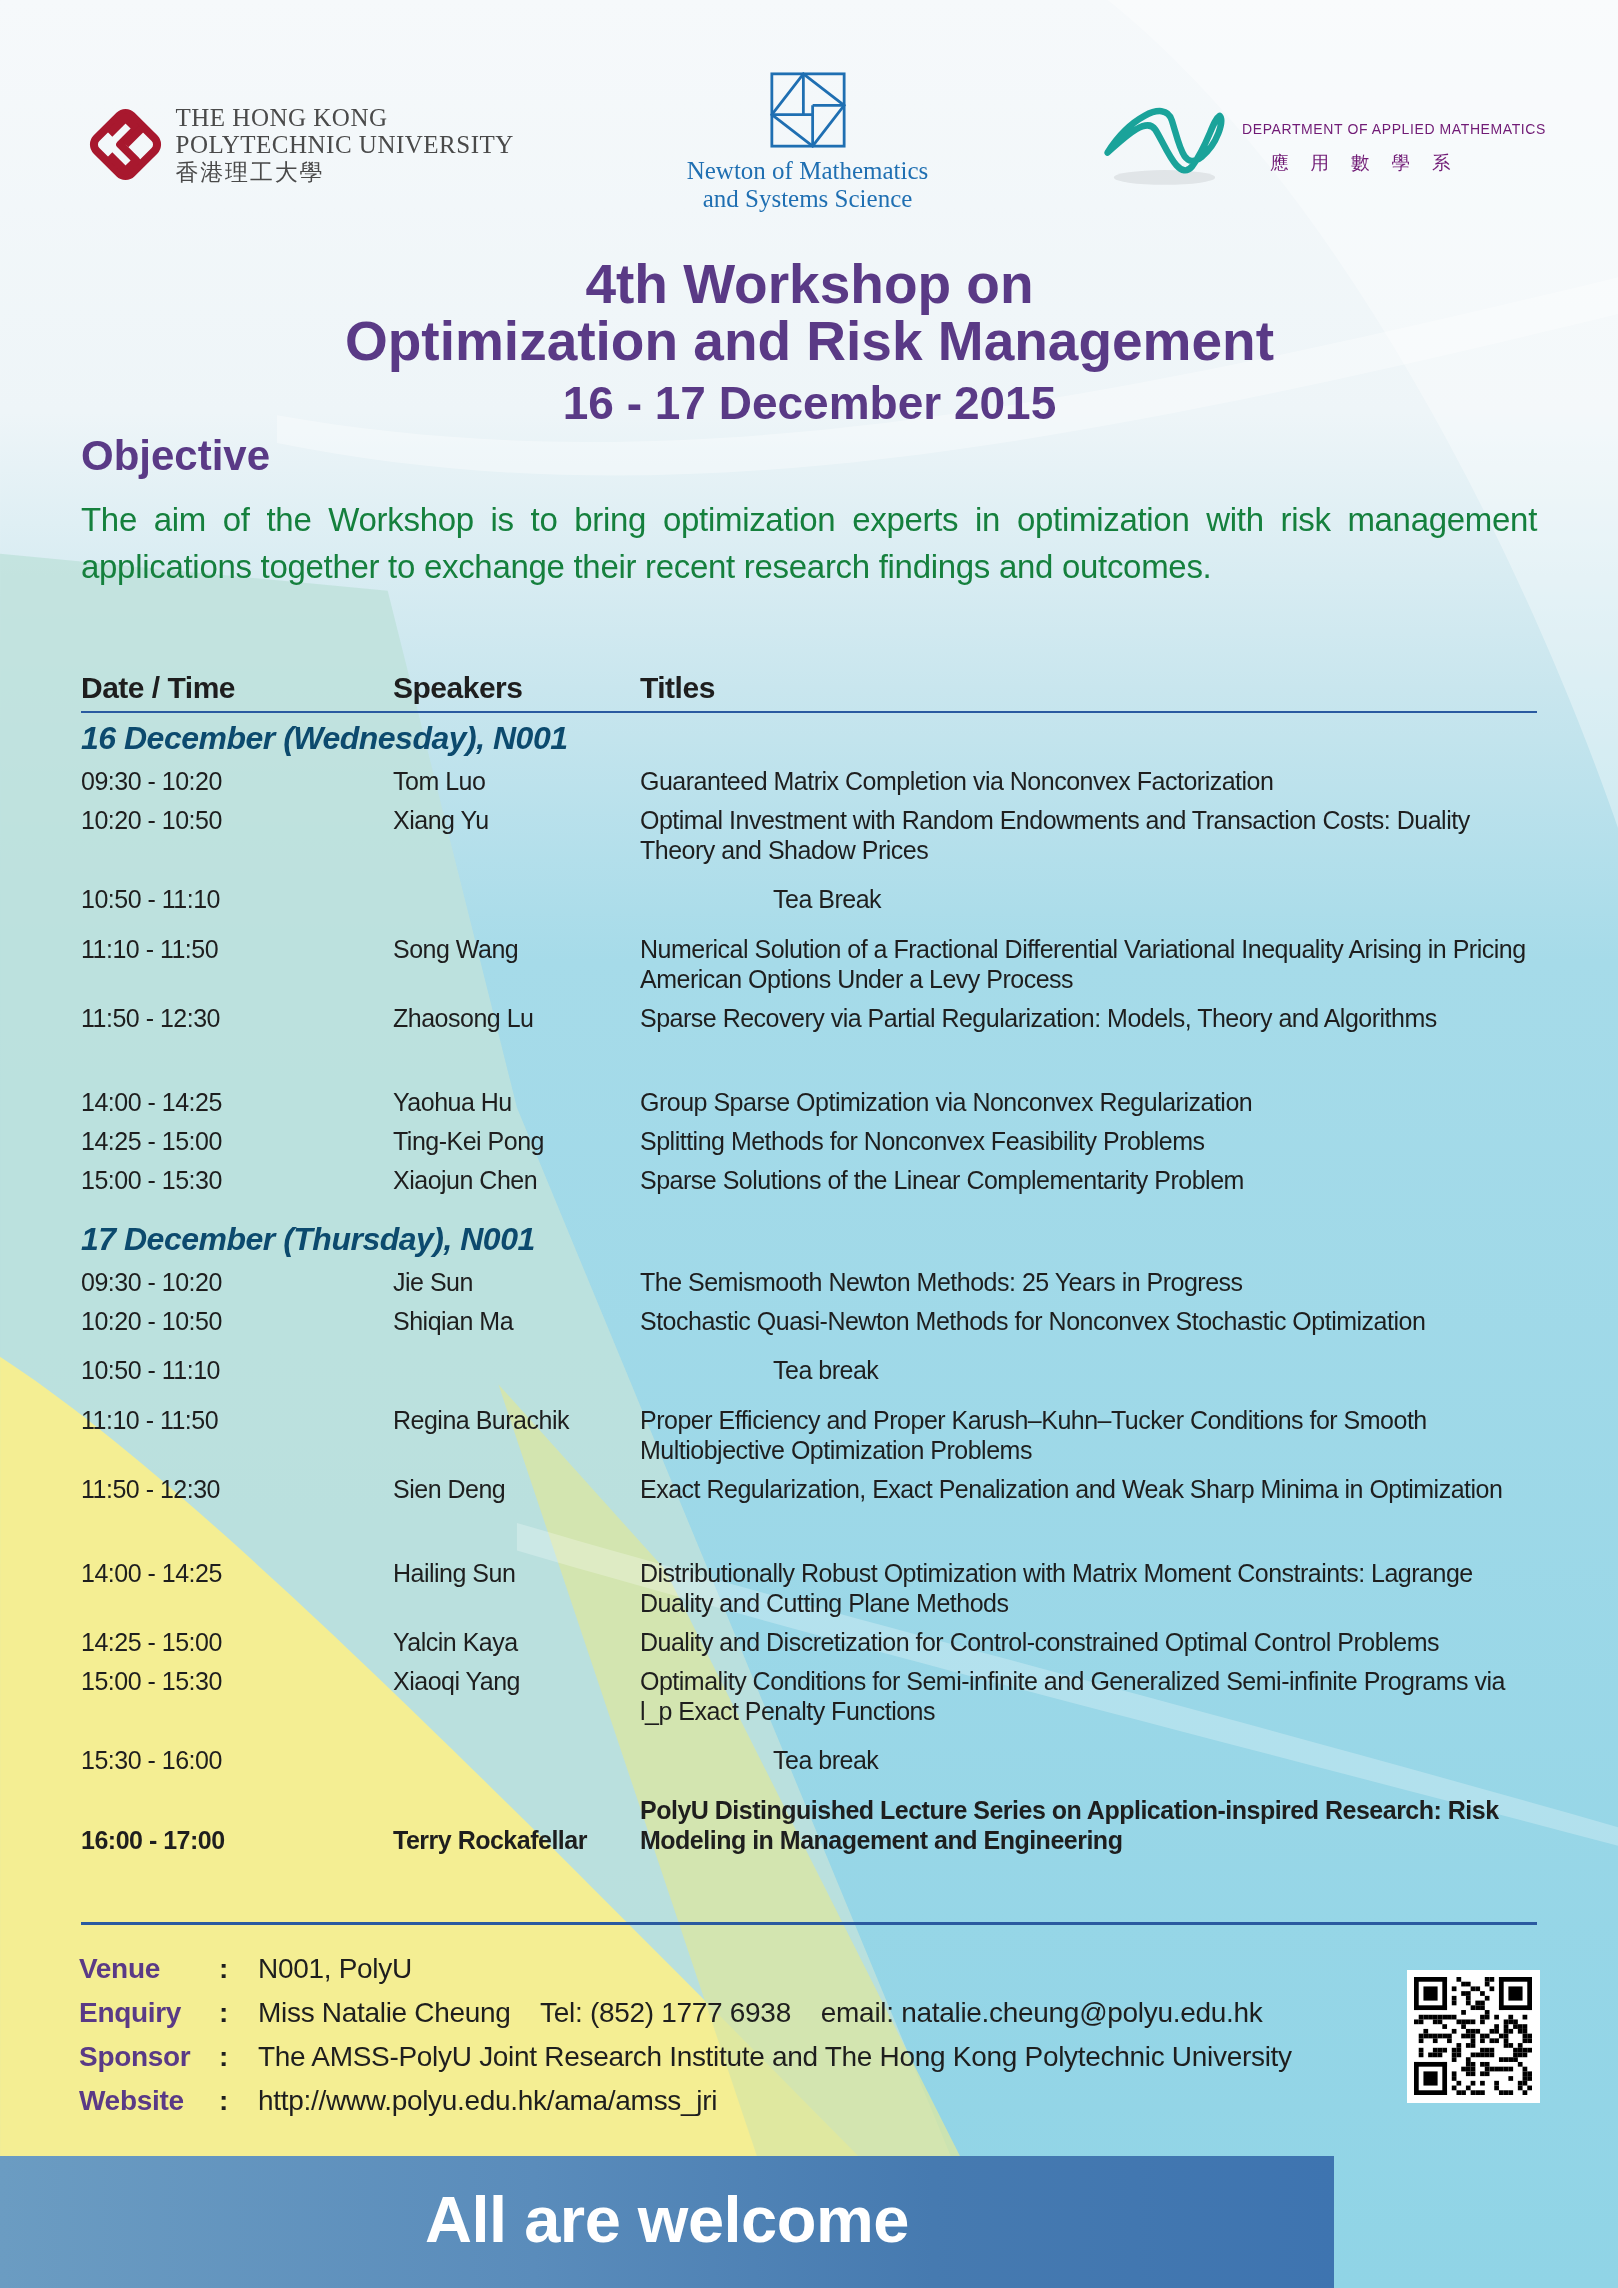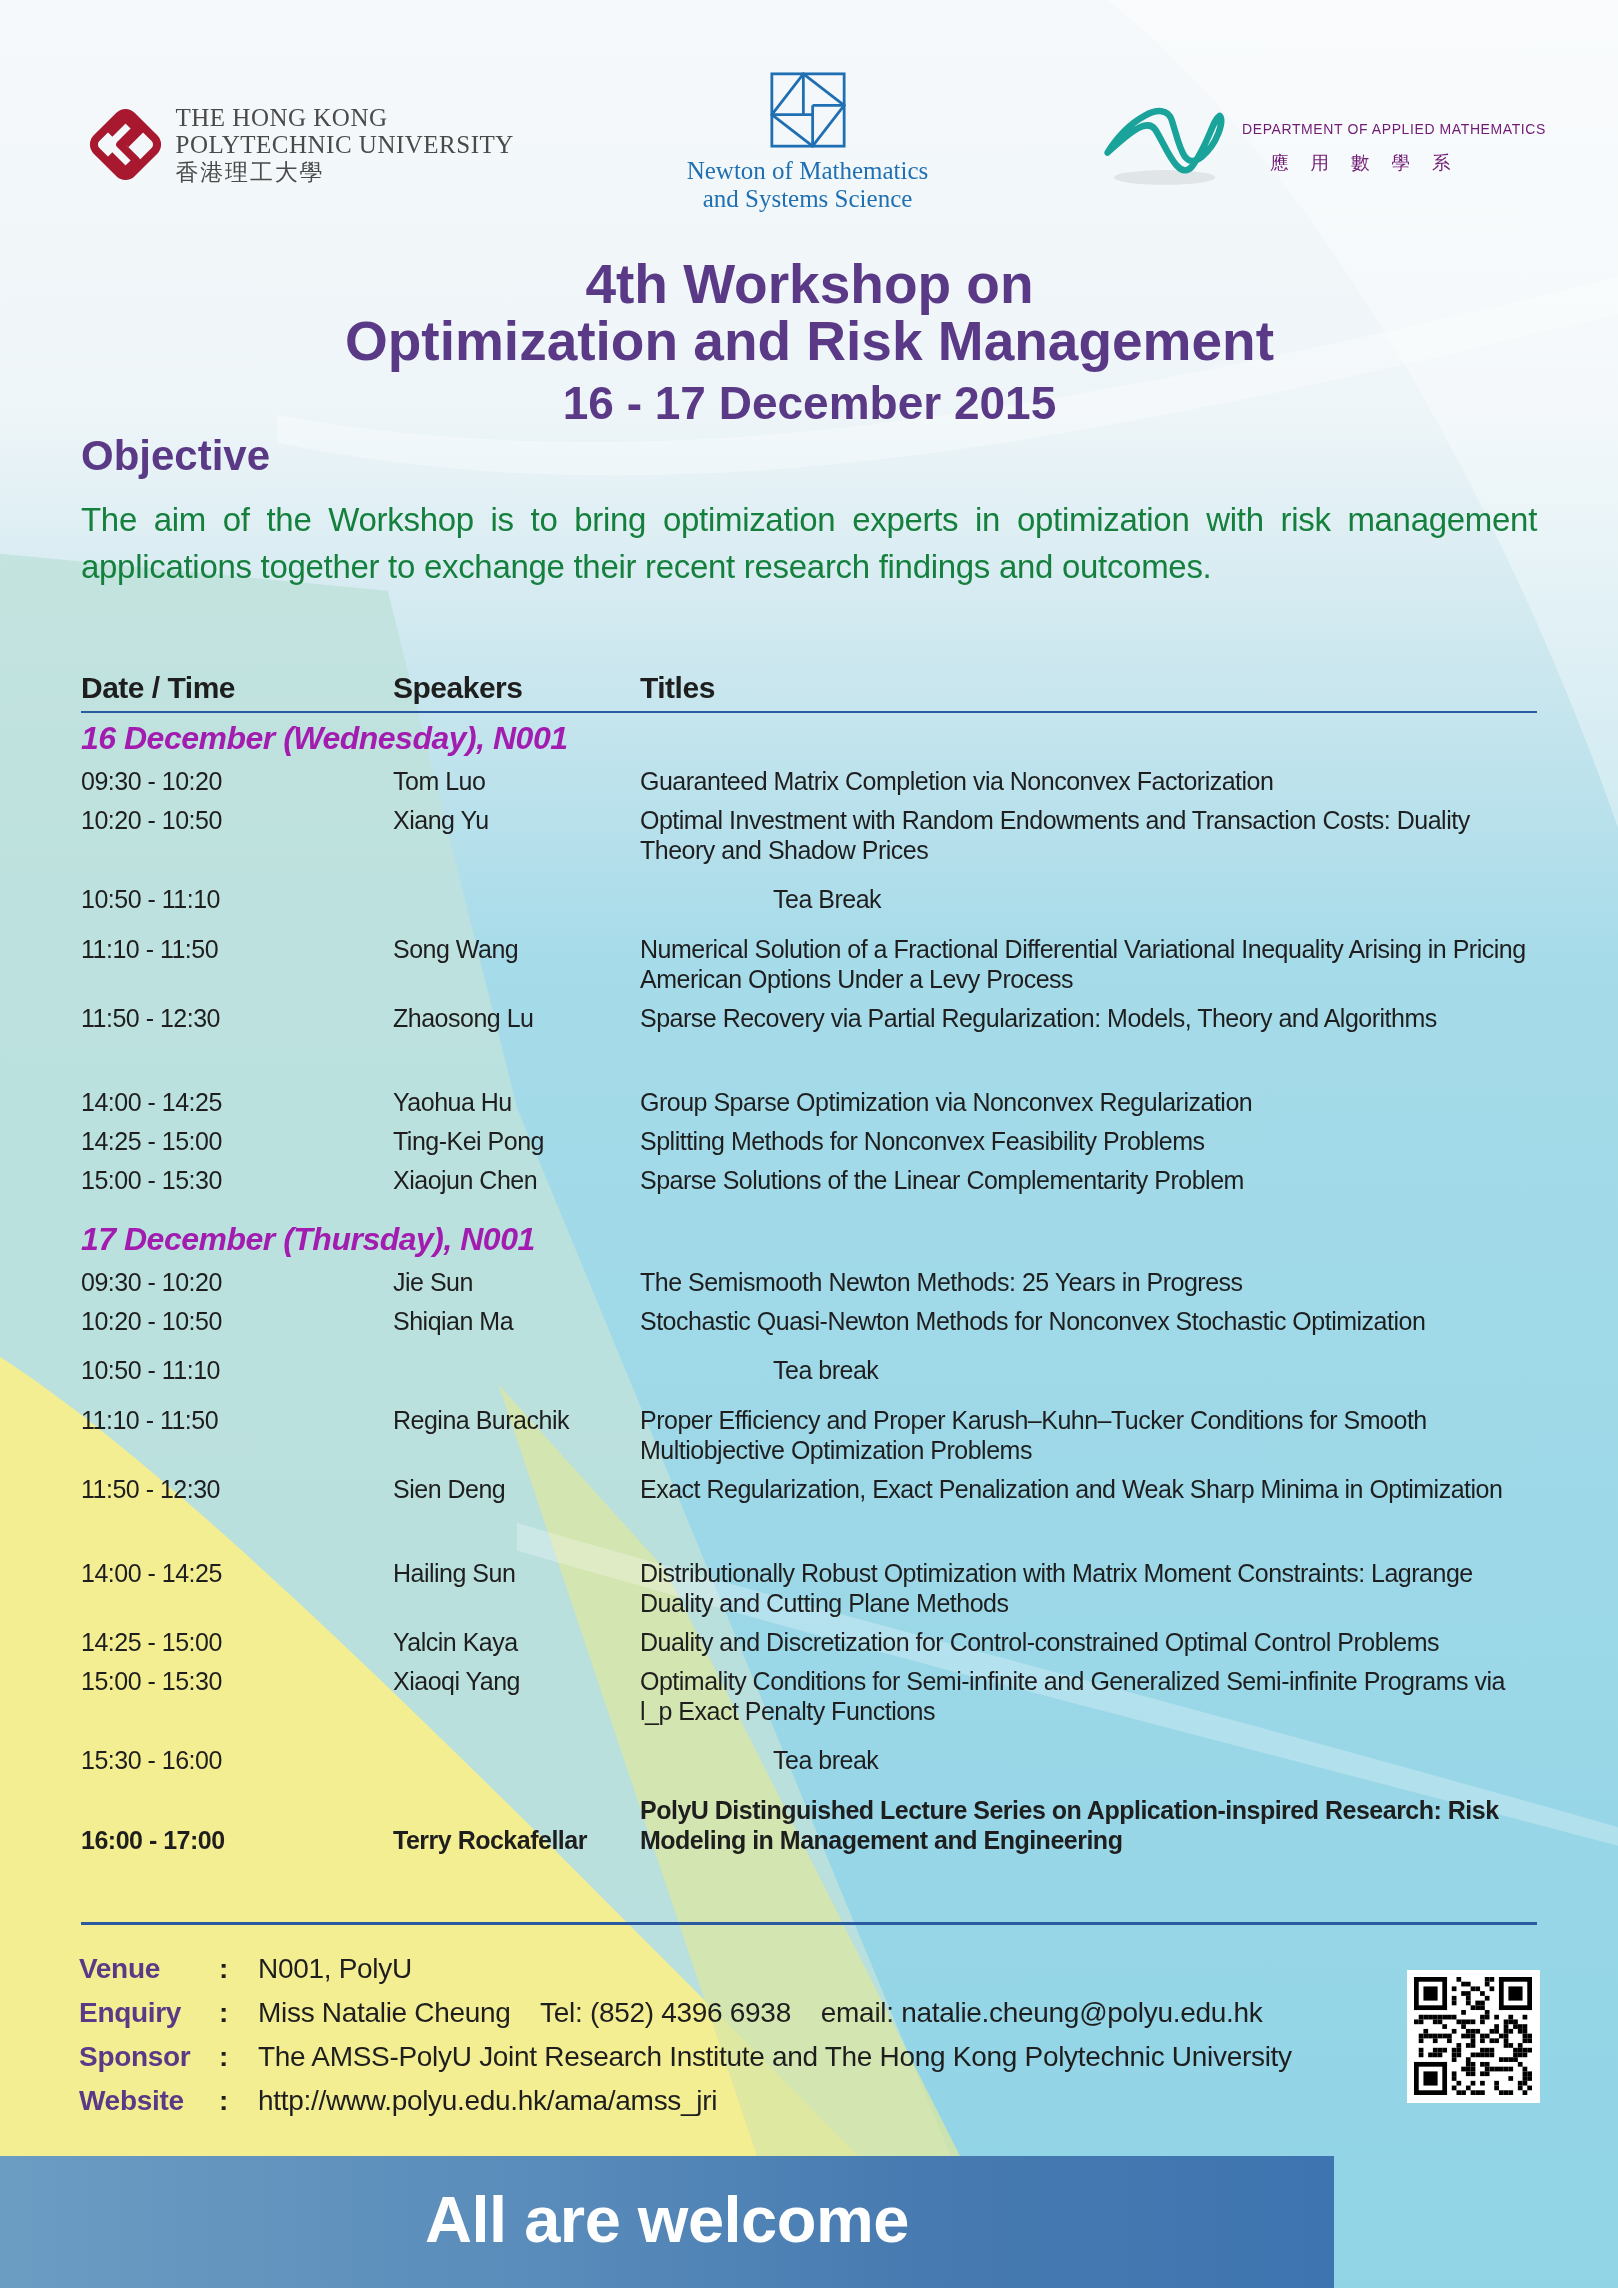--- a/index.html
+++ b/index.html
@@ -35,21 +35,21 @@
   .objective-p { position: absolute; left: 81px; top: 496px; width: 1456px; font-size: 33px; line-height: 47px;
     text-align: justify; color: #15803d; letter-spacing: -0.3px; }
 
   
   .table { position: absolute; left: 81px; top: 615px; width: 1456px; margin-top: 48px; }
   .thead { display: flex; font-size: 30px; font-weight: bold; height: 42px; align-items: flex-end;
     border-bottom: 2.8px solid #2a5aa0; padding-bottom: 5.5px; letter-spacing: -0.5px; }
   .col-time { width: 312px; flex: none; }
   .col-speaker { width: 247px; flex: none; }
   .col-title { flex: 1; }
-  .day { font-size: 32px; font-style: italic; font-weight: bold; color: #a21caf; margin-top: 7.4px; height: 46px; letter-spacing: -0.5px; }
+  .day { font-size: 32px; font-style: italic; font-weight: bold; color: #0c4a6e; margin-top: 7.4px; height: 46px; letter-spacing: -0.5px; }
   .row { display: flex; font-size: 25px; line-height: 30px; letter-spacing: -0.5px; }
   .row.bold { font-weight: bold; }
   .row .tea { padding-left: 133px; }
 
   .footer-rule { position: absolute; left: 81px; top: 1922px; width: 1456px; height: 2.8px; background: #2a5aa0; }
 
   .info { position: absolute; left: 79px; top: 1947px; width: 1311px; }
   .info-row { display: flex; font-size: 28px; line-height: 44px; letter-spacing: -0.3px; gap: 11px; }
   .info-label { width: 129px; color: #5a3a86; font-weight: bold; flex: none; }
   .info-colon { width: 28px; flex: none; font-weight: bold; }
@@ -239,21 +239,21 @@
 
   <div class="info">
     <div class="info-row">
       <div class="info-label">Venue</div>
       <div class="info-colon">:</div>
       <div class="info-value">N001, PolyU</div>
     </div>
     <div class="info-row">
       <div class="info-label">Enquiry</div>
       <div class="info-colon">:</div>
-      <div class="info-value">Miss Natalie Cheung    Tel: (852) 4396 6938    email: natalie.cheung@polyu.edu.hk</div>
+      <div class="info-value">Miss Natalie Cheung    Tel: (852) 1777 6938    email: natalie.cheung@polyu.edu.hk</div>
     </div>
     <div class="info-row">
       <div class="info-label">Sponsor</div>
       <div class="info-colon">:</div>
       <div class="info-value">The AMSS-PolyU Joint Research Institute and The Hong Kong Polytechnic University</div>
     </div>
     <div class="info-row">
       <div class="info-label">Website</div>
       <div class="info-colon">:</div>
       <div class="info-value">http://www.polyu.edu.hk/ama/amss_jri</div>

